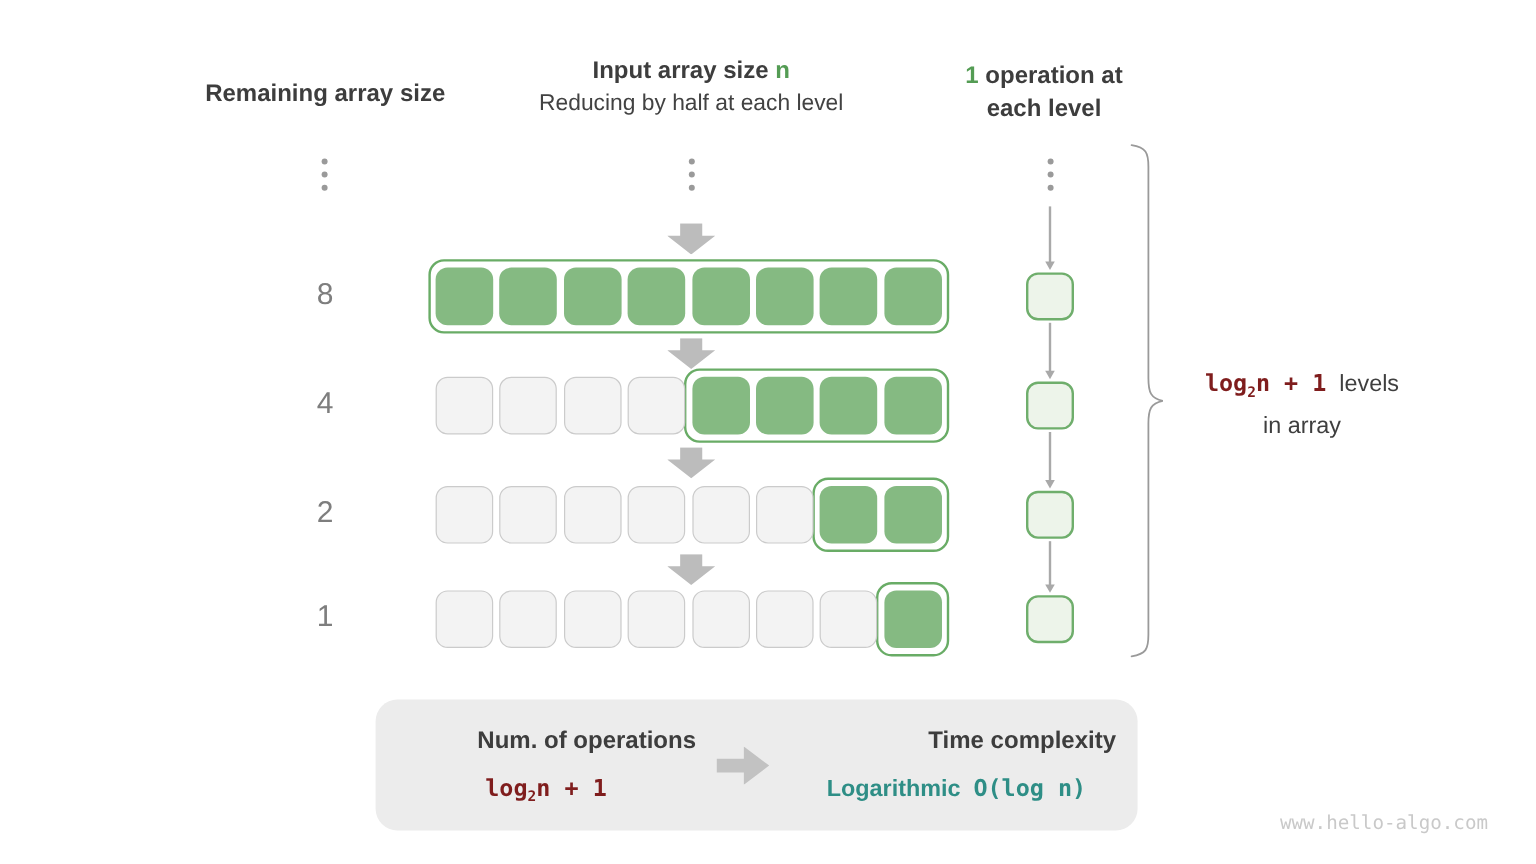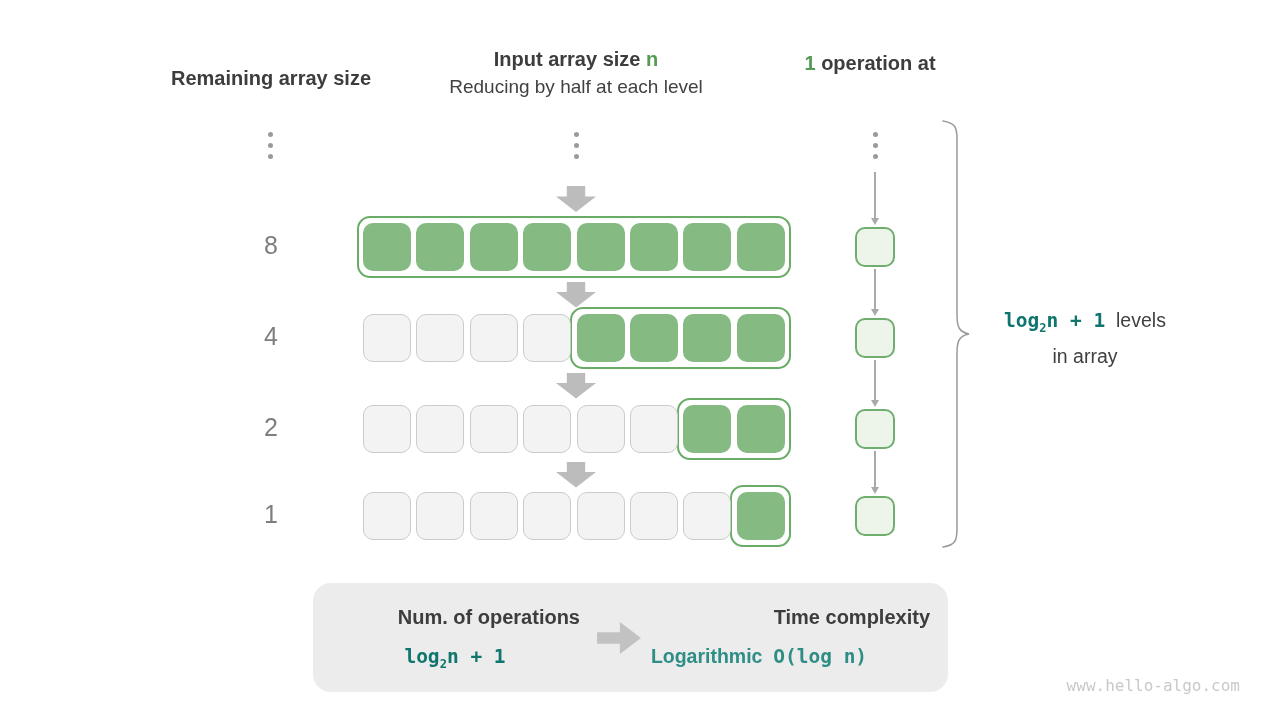--- a/index.html
+++ b/index.html
@@ -24,21 +24,21 @@
   .vhead{position:absolute;width:0;height:0;border-left:4.5px solid transparent;border-right:4.5px solid transparent;border-top:7px solid #a9a9a9;}
   
   .dot{position:absolute;width:5px;height:5px;border-radius:50%;background:#9a9a9a;}
   
   .down-arrow{position:absolute;width:40px;height:26px;background:#bcbcbc;
     clip-path:polygon(27% 0,73% 0,73% 40%,100% 40%,50% 100%,0 40%,27% 40%);}
   .right-arrow{position:absolute;width:44px;height:32px;background:#c2c2c2;
     clip-path:polygon(0 32%,52% 32%,52% 0,100% 50%,52% 100%,52% 68%,0 68%);}
   
   .brace-note{position:absolute;left:975px;top:306px;width:220px;text-align:center;font-size:19.5px;color:#3f3f3f;line-height:28px;}
-  .formula{font-family:"DejaVu Sans Mono", monospace;font-weight:bold;color:#0f766e;}
+  .formula{font-family:"DejaVu Sans Mono", monospace;font-weight:bold;color:#7f1d1d;}
   .formula sub{font-size:0.62em;}
   .lev{margin-left:0.55em;}
   
   .summary-box{position:absolute;left:313px;top:583px;width:635px;height:109px;background:#ececec;border-radius:18px;}
   .sum-title{position:absolute;text-align:right;font-weight:bold;font-size:20px;color:#3d3d3d;}
   .sum-formula{position:absolute;text-align:center;font-size:19.5px;}
   .teal{color:#2e8e86;font-weight:bold;}
   .teal-code{font-family:"DejaVu Sans Mono", monospace;font-weight:bold;color:#2e8e86;margin-left:0.55em;}
   .watermark{position:absolute;left:1040px;top:676px;width:200px;text-align:right;
     font-family:"DejaVu Sans Mono", monospace;font-size:16px;color:#c9c9c9;}
@@ -52,20 +52,21 @@
     <div><span>Input array size</span><span class="accent" style="margin-left:0.28em;">n</span></div>
     <div class="hdr-sub">Reducing by half at each level</div>
   </div>
 
   <div class="hdr" style="left:121px;top:64px;width:300px;">
     <span>Remaining array size</span>
   </div>
 
   <div class="hdr" style="left:720px;top:49px;width:300px;">
     <div><span class="accent">1</span><span style="margin-left:0.28em;">operation at</span></div>
+    <div>each level</div>
   </div>
 
   <div id="diagram-layer">
       <div class="dot" style="left: 267.5px; top: 132px; position: absolute;"></div>
       <div class="dot" style="left: 267.5px; top: 143px; position: absolute;"></div>
       <div class="dot" style="left: 267.5px; top: 154px; position: absolute;"></div>
       <div class="dot" style="left: 573.5px; top: 132px; position: absolute;"></div>
       <div class="dot" style="left: 573.5px; top: 143px; position: absolute;"></div>
       <div class="dot" style="left: 573.5px; top: 154px; position: absolute;"></div>
       <div class="dot" style="left: 872.5px; top: 132px; position: absolute;"></div>
@@ -140,18 +141,18 @@
     <div>in array</div>
   </div>
 
   <div class="summary-box"></div>
   <div class="sum-title" style="left:330px;top:606px;width:250px;">Num. of operations</div>
   <div class="sum-formula" style="left:330px;top:645px;width:250px;">
     <span class="formula"><span>log</span><sub>2</sub><span>n + 1</span></span>
   </div>
   <div class="right-arrow" style="left:597px;top:622px;"></div>
   <div class="sum-title" style="left:650px;top:606px;width:280px;">Time complexity</div>
-  <div class="sum-formula" style="left:619px;top:645px;width:280px;">
+  <div class="sum-formula" style="left:657px;top:645px;width:280px;">
     <span class="teal">Logarithmic</span><span class="teal-code">O(log n)</span>
   </div>
 
   <div class="watermark">www.hello-algo.com</div>
 </div>
 
 </body></html>

